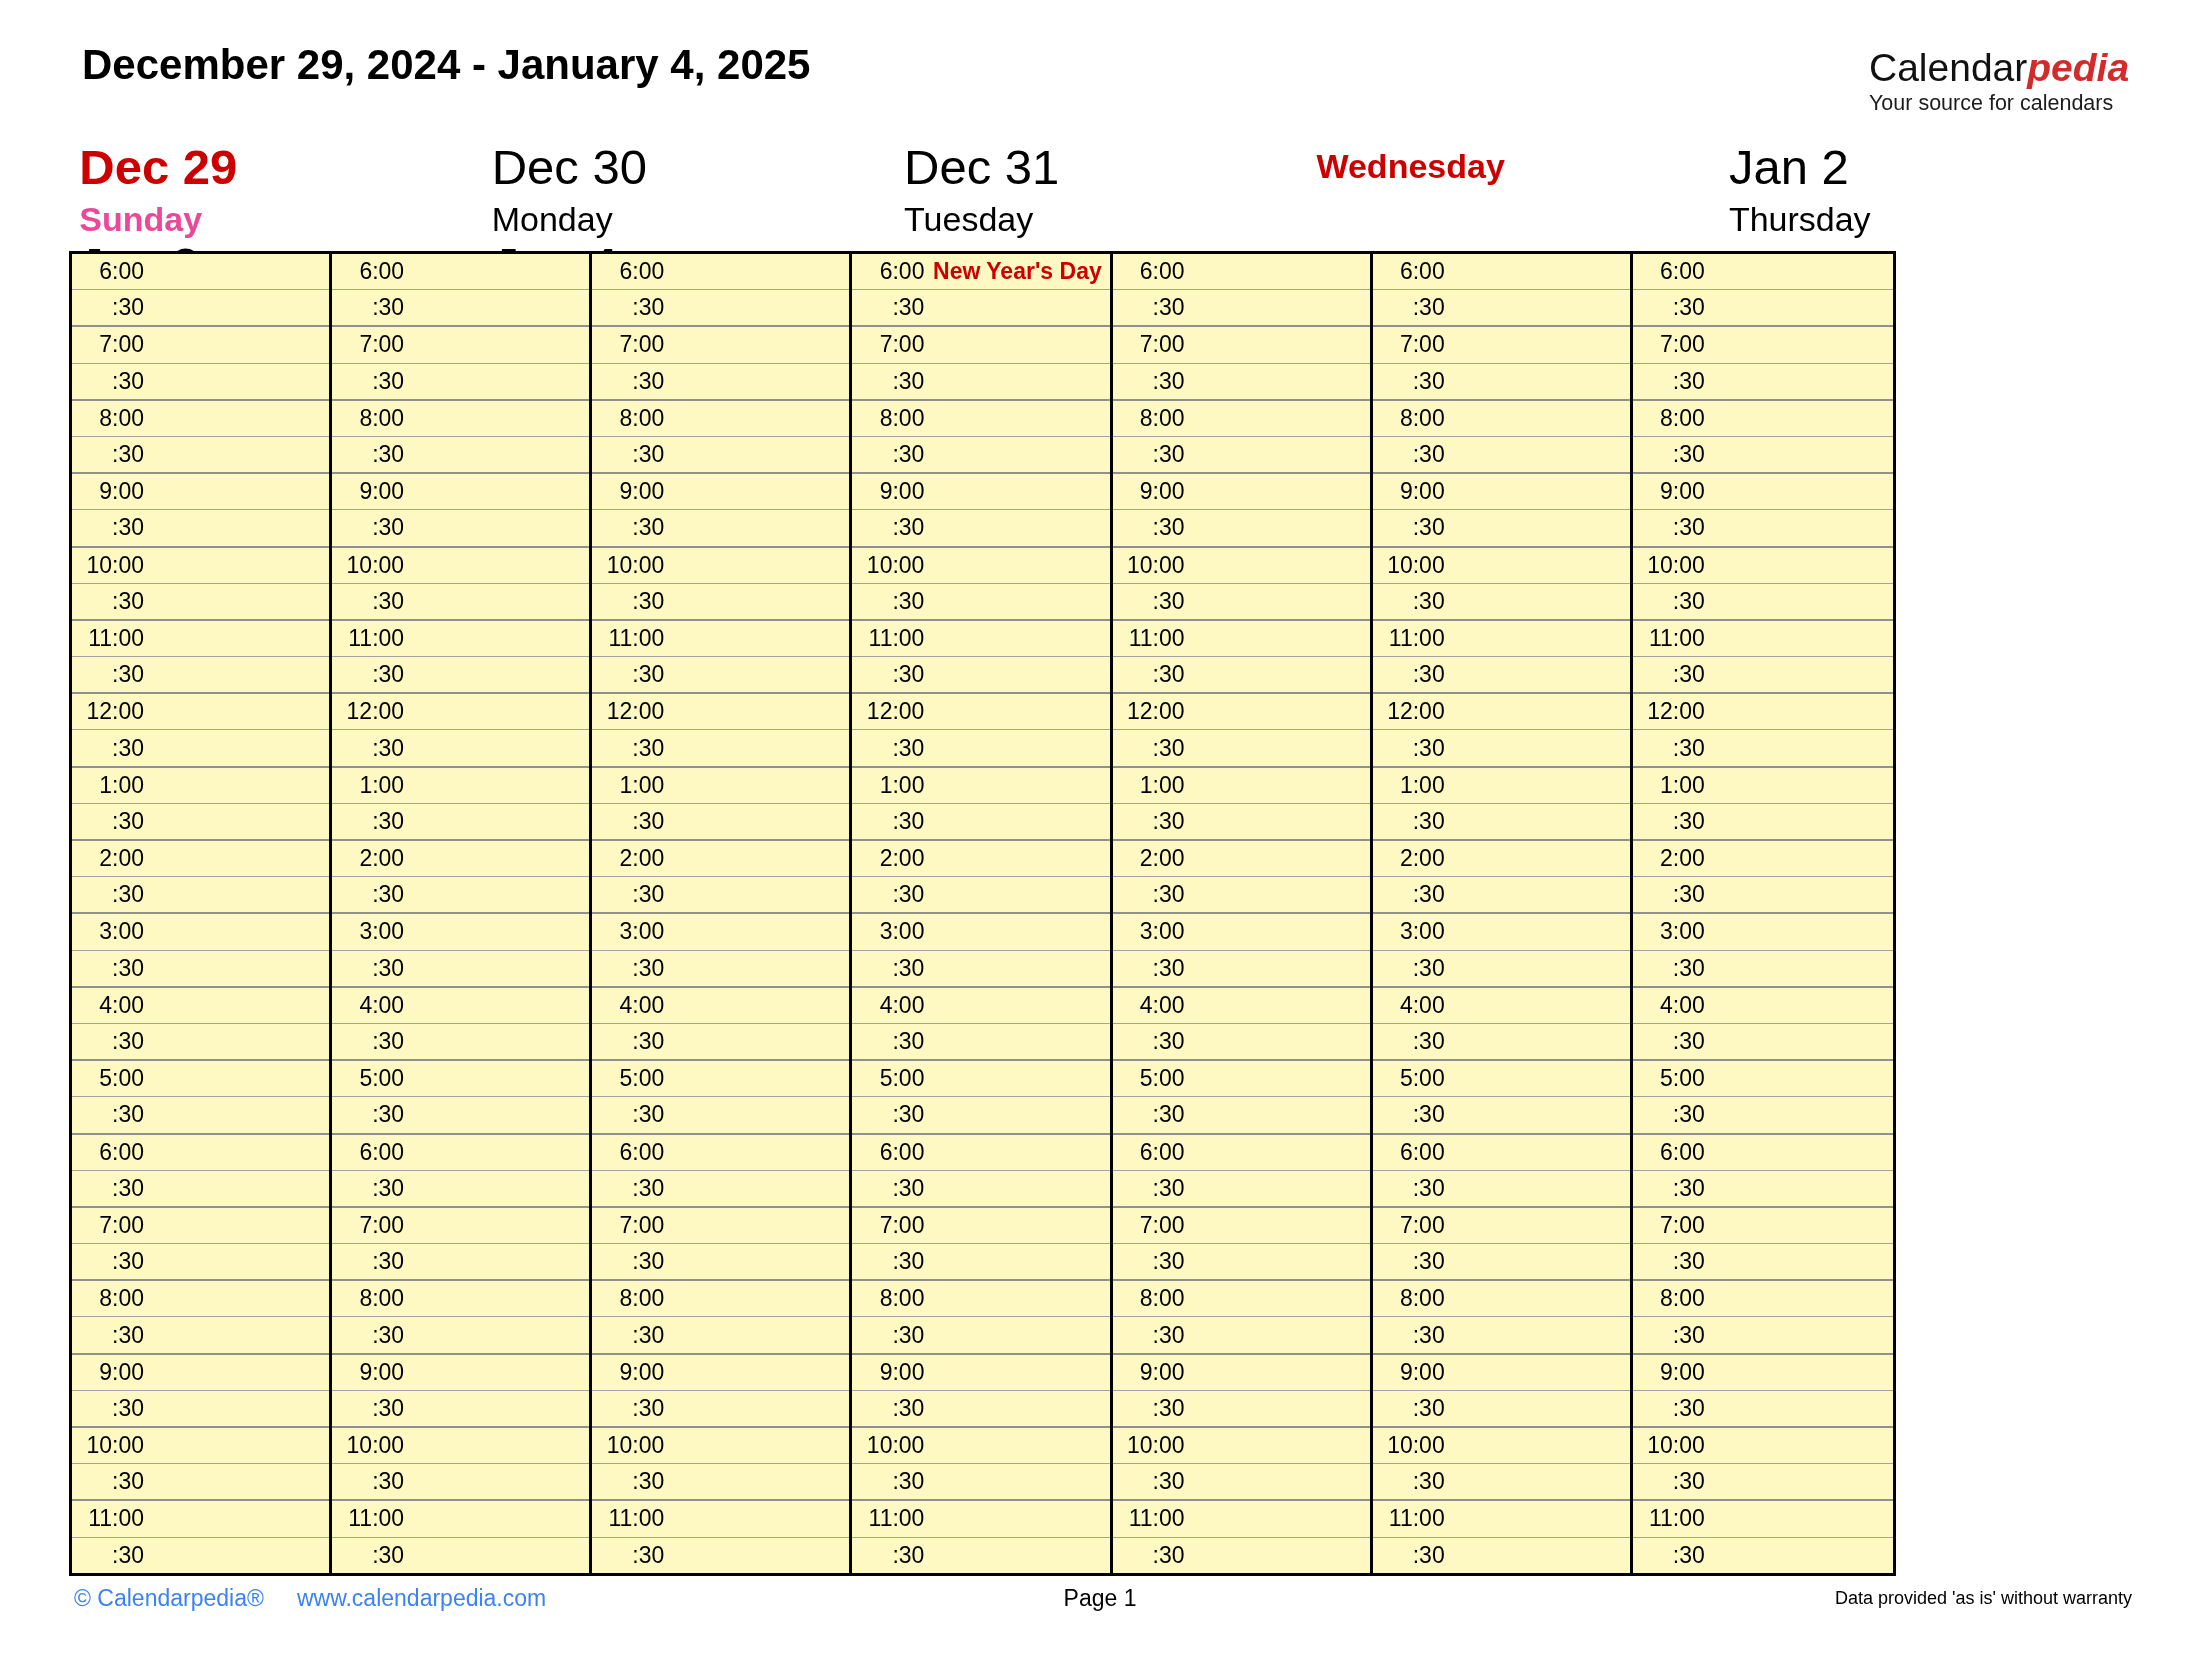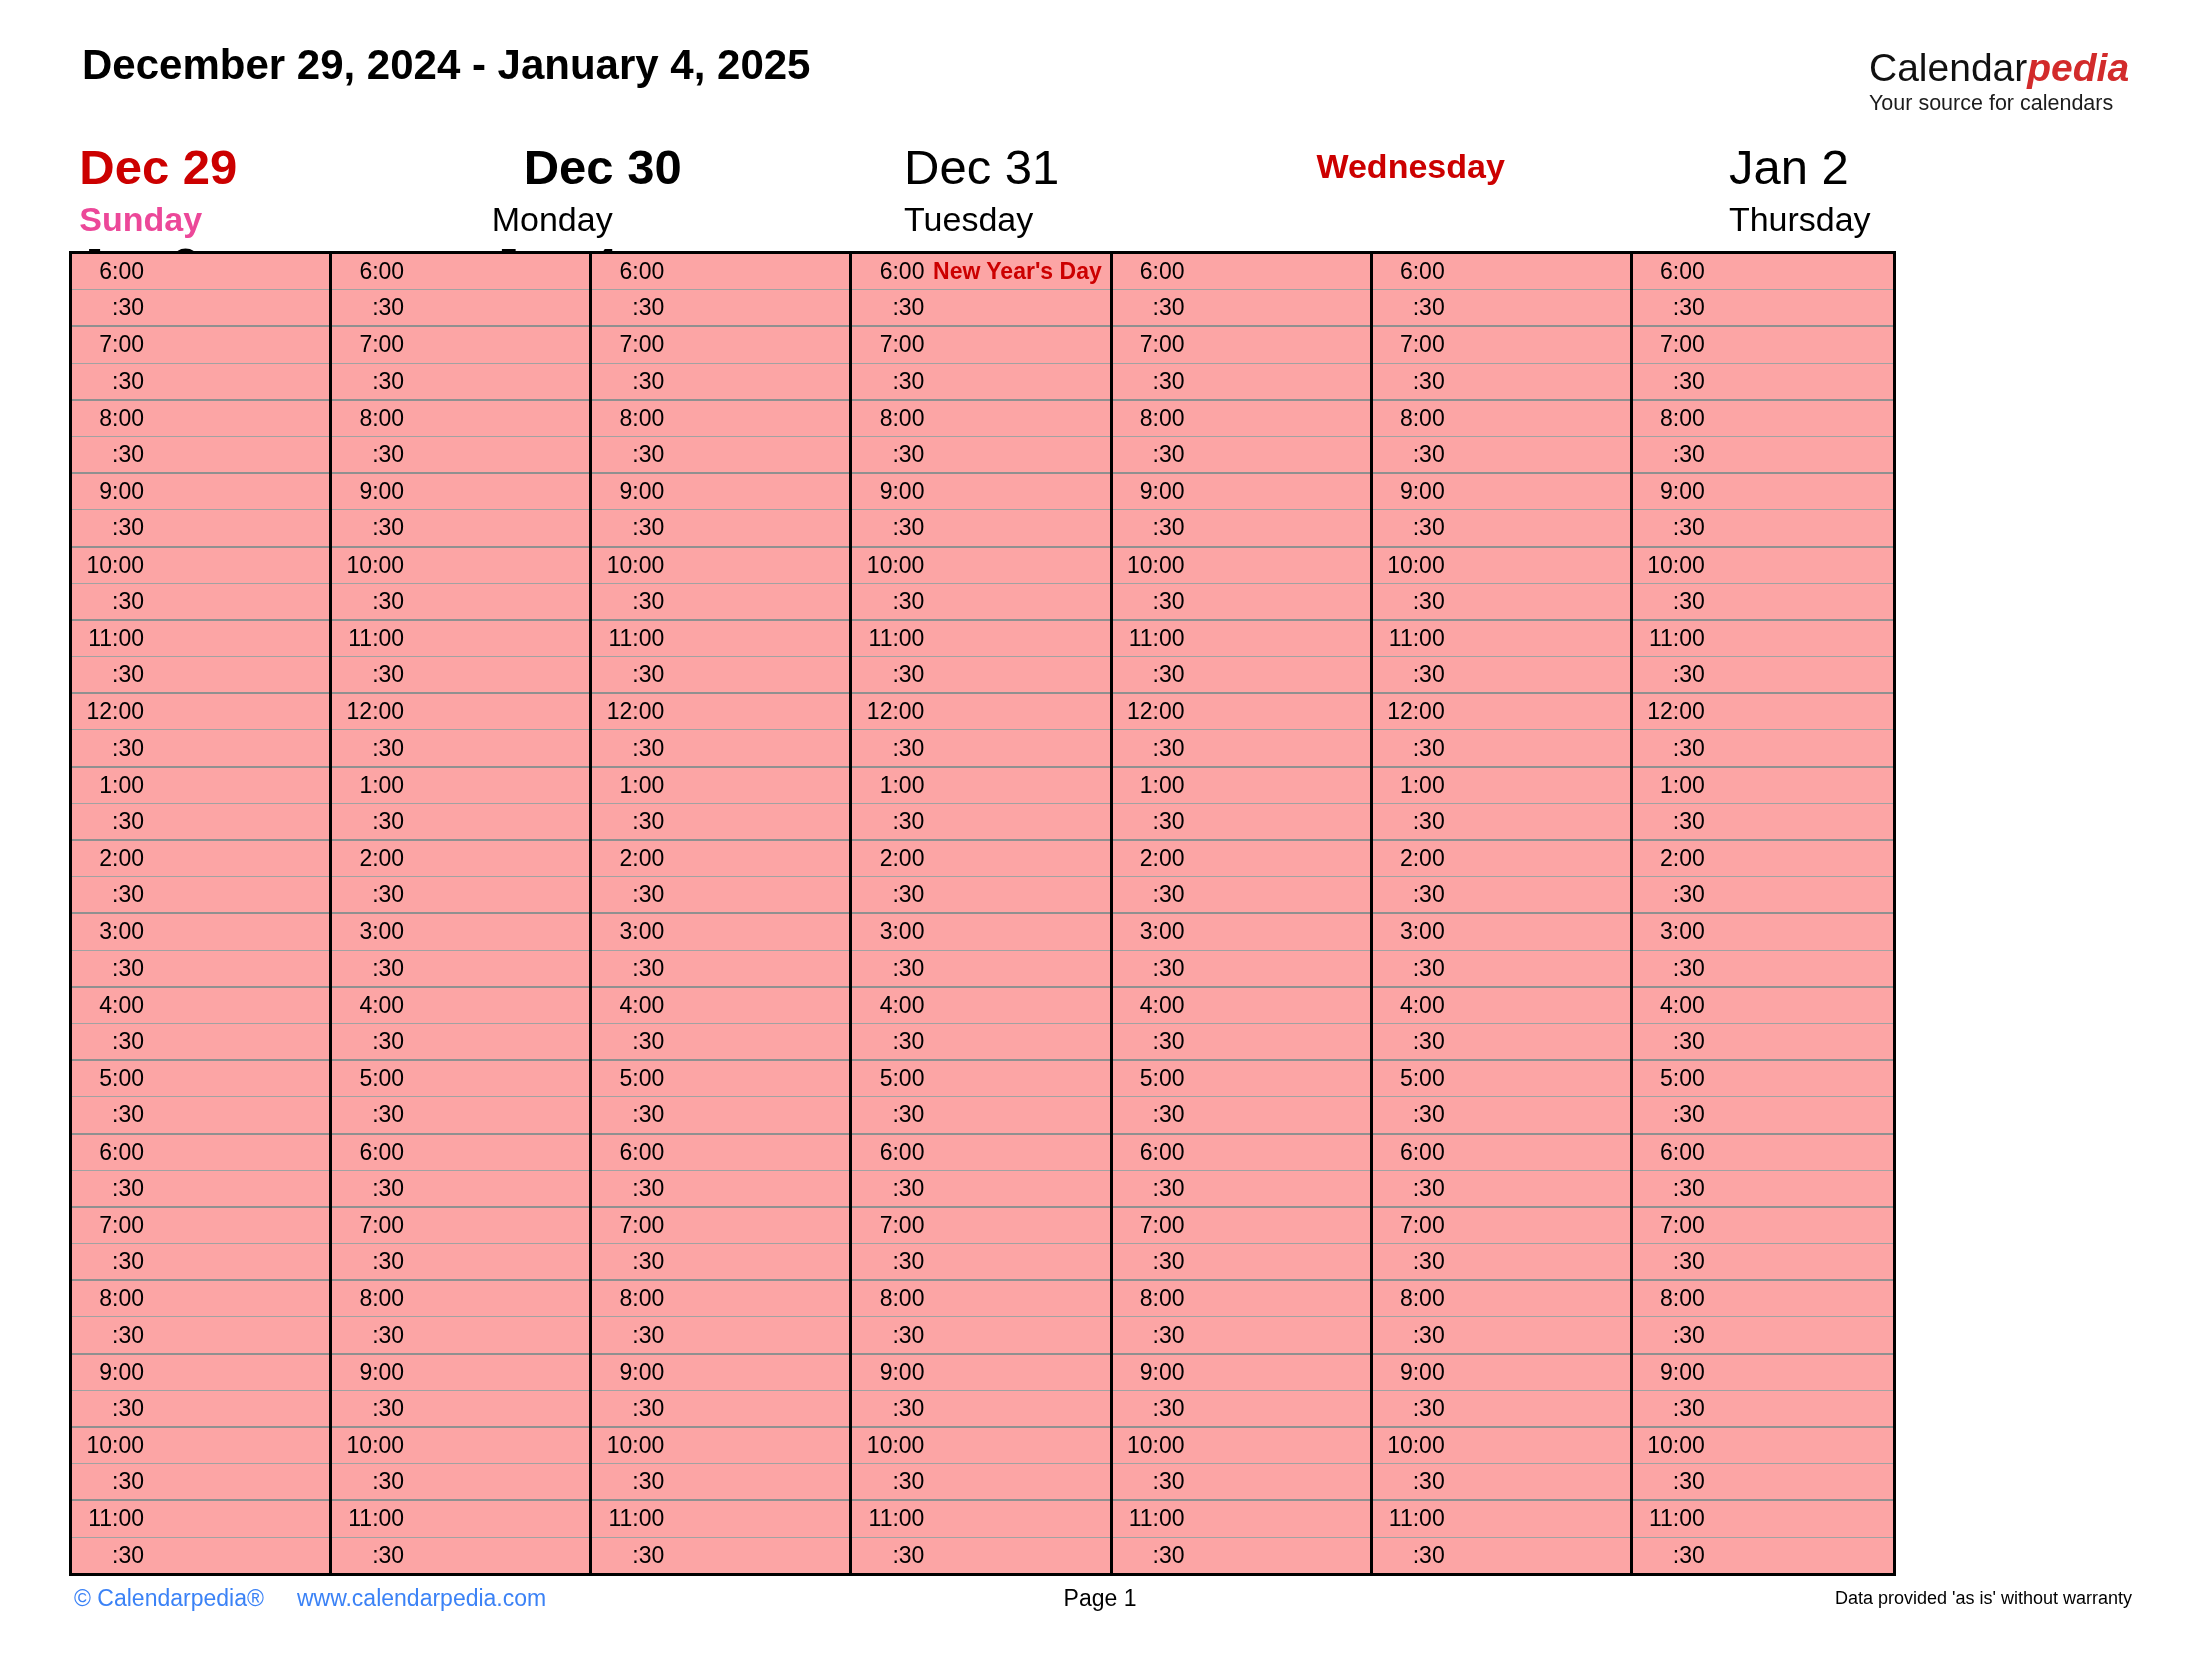--- a/index.html
+++ b/index.html
@@ -20,21 +20,21 @@
     position:absolute;left:69px;top:141px;width:2062px;
     display:grid;grid-template-columns:repeat(5,1fr);
   }
   .day-header{padding-left:10.3px;}
   .day-date{font-size:49px;line-height:53px;white-space:nowrap;}
   .day-weekday{font-size:34px;line-height:40px;margin-top:5.2px;white-space:nowrap;}
 
   .grid{
     position:absolute;left:69px;top:251px;width:1827px;height:1325px;
     border:3.4px solid var(--border-black);box-sizing:border-box;
-    display:grid;grid-template-columns:repeat(7,1fr);background:#fca5a5;
+    display:grid;grid-template-columns:repeat(7,1fr);background:#fef9c3;
   }
   .day-col{display:flex;flex-direction:column;border-right:3.4px solid var(--border-black);min-width:0;}
   .day-col:last-child{border-right:none;}
   .cell{flex:1;display:flex;align-items:center;box-sizing:border-box;min-height:0;white-space:nowrap;}
   .cell.hour-line{border-top:2.6px solid var(--line-hour);}
   .cell.half-line{border-top:1.7px solid var(--line-half);}
   .time{width:72px;flex:0 0 72px;text-align:right;font-size:23px;color:#000;}
   .holiday{margin-left:8.6px;font-size:23px;font-weight:bold;color:var(--calendar-red);}
 
   .footer-copy{position:absolute;left:74px;top:1585px;font-size:23px;color:#3b82f6;white-space:nowrap;}
@@ -53,21 +53,21 @@
     <div class="logo-main"><span>Calendar</span><span class="logo-accent">pedia</span></div>
     <div class="logo-tagline">Your source for calendars</div>
   </div>
 
   <div class="headers" id="day-headers">
       <div class="day-header">
         <div class="day-date" style="color: rgb(204, 0, 0); font-weight: bold;">Dec 29</div>
         <div class="day-weekday" style="color: #ec4899; font-weight: bold;">Sunday</div>
       </div>
       <div class="day-header">
-        <div class="day-date" style="color: rgb(0, 0, 0); font-weight: bold; margin-left: 32px;">Dec 30</div>
+        <div class="day-date" style="color: rgb(0, 0, 0); font-weight: normal;">Dec 30</div>
         <div class="day-weekday" style="color: rgb(0, 0, 0); font-weight: normal;">Monday</div>
       </div>
       <div class="day-header">
         <div class="day-date" style="color: rgb(0, 0, 0); font-weight: normal;">Dec 31</div>
         <div class="day-weekday" style="color: rgb(0, 0, 0); font-weight: normal;">Tuesday</div>
       </div>
       <div class="day-header">
         <div class="day-weekday" style="color: rgb(204, 0, 0); font-weight: bold;">Wednesday</div>
       </div>
       <div class="day-header">

